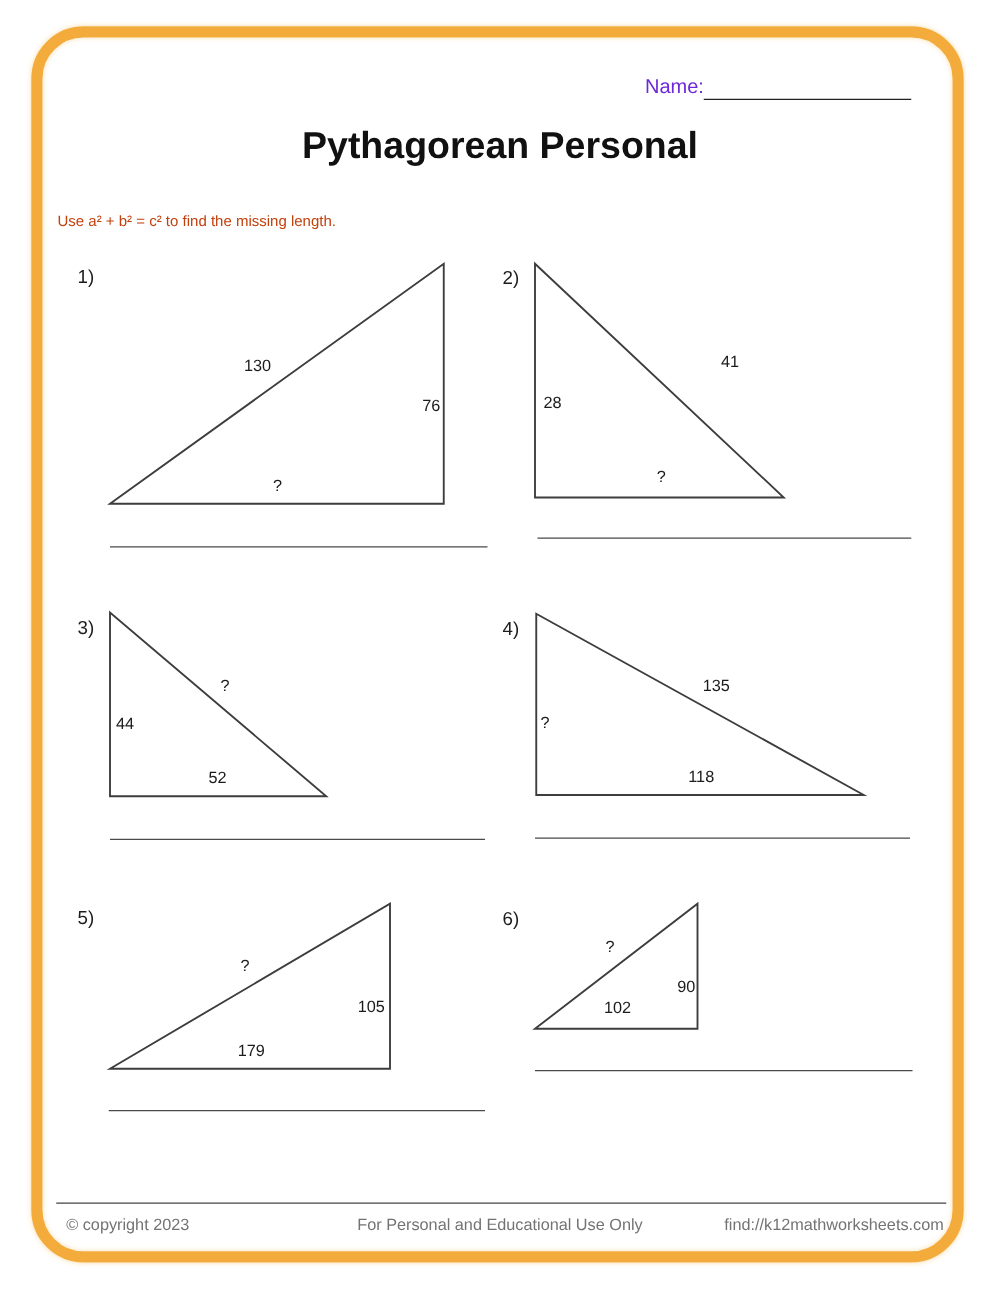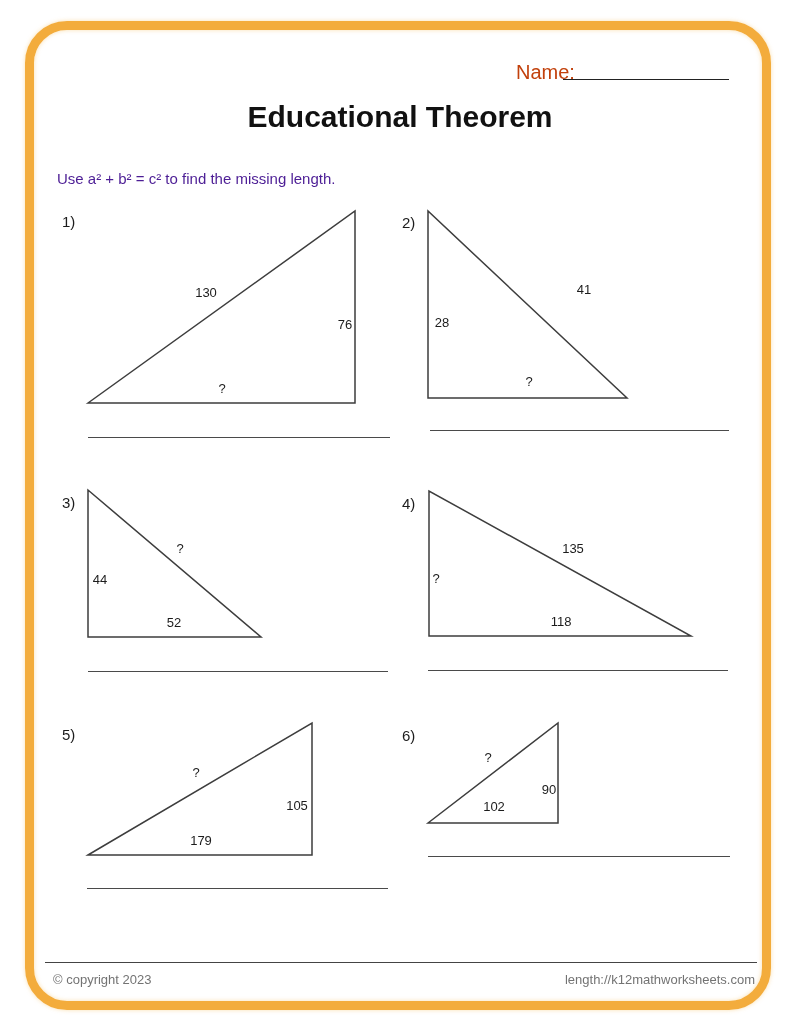--- a/index.html
+++ b/index.html
@@ -24,22 +24,22 @@
     height: 989px;
     border: 9px solid #F3AC3C;
     border-radius: 42px;
     box-sizing: border-box;
     box-shadow: 0 0 4px rgba(246, 196, 110, 0.55), inset 0 0 4px rgba(246, 196, 110, 0.55);
   }
   .name-label {
     position: absolute;
     left: 516px;
     top: 61px;
-    font-size: 20px;
-    color: #c2410c;
+    font-size: 16px;
+    color: #6d28d9;
   }
   .name-line {
     position: absolute;
     left: 563px;
     top: 62px;
     width: 166px;
     height: 17px;
     border-bottom: 1.5px solid #222;
   }
   .title {
@@ -48,24 +48,24 @@
     right: 0;
     top: 100px;
     margin: 0;
     text-align: center;
     font-size: 30px;
     font-weight: 700;
     color: #111;
   }
   .instruction {
     position: absolute;
-    left: 57px;
+    left: 46px;
     top: 170px;
-    font-size: 15px;
-    color: #4c1d95;
+    font-size: 12px;
+    color: #c2410c;
   }
   .pnum {
     position: absolute;
     font-size: 15px;
     color: #1c1c1c;
   }
   .tri {
     position: absolute;
     overflow: visible;
   }
@@ -108,21 +108,21 @@
 </style>
 </head>
 <body>
 
 <div class="sheet">
 
   <div class="border-frame"></div>
 
   <span class="name-label">Name:</span>
   <span class="name-line"></span>
-  <h1 class="title">Educational Theorem</h1>
+  <h1 class="title">Pythagorean Personal</h1>
   <div class="instruction">Use a² + b² = c² to find the missing length.</div>
 
   <span class="pnum" style="left:62px; top:213px;">1)</span>
   <svg class="tri" style="left:86px; top:209px;" width="272" height="197">
     <polygon points="2,194 269,2 269,194"></polygon>
   </svg>
   <span class="lbl" style="left:206px; top:292px;">130</span>
   <span class="lbl" style="left:345px; top:324px;">76</span>
   <span class="lbl" style="left:222px; top:388px;">?</span>
   <div class="answer-line" style="left:88px; top:437px; width:302px;"></div>
@@ -167,15 +167,16 @@
   <svg class="tri" style="left:426px; top:721px;" width="135" height="104">
     <polygon points="2,102 132,2 132,102"></polygon>
   </svg>
   <span class="lbl" style="left:488px; top:757px;">?</span>
   <span class="lbl" style="left:549px; top:789px;">90</span>
   <span class="lbl" style="left:494px; top:806px;">102</span>
   <div class="answer-line" style="left:428px; top:856px; width:302px;"></div>
 
   <div class="footer-line"></div>
   <span class="footer-text footer-copyright">© copyright 2023</span>
-  <span class="footer-text footer-url">length://k12mathworksheets.com</span>
+  <span class="footer-text footer-usage">For Personal and Educational Use Only</span>
+  <span class="footer-text footer-url">find://k12mathworksheets.com</span>
 
 </div>
 
 </body></html>

